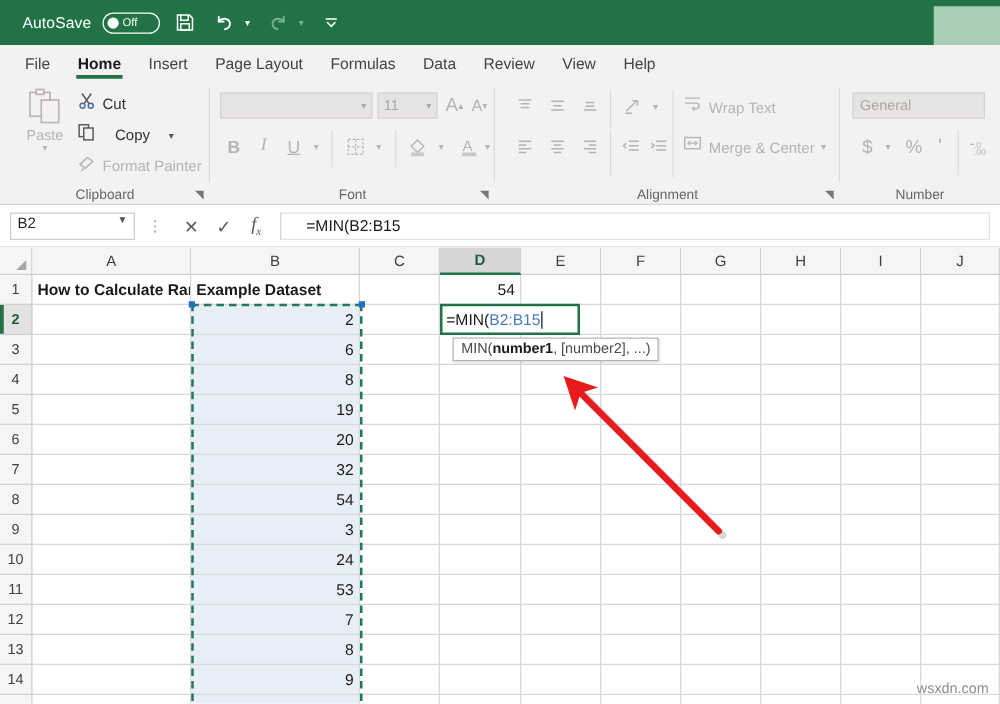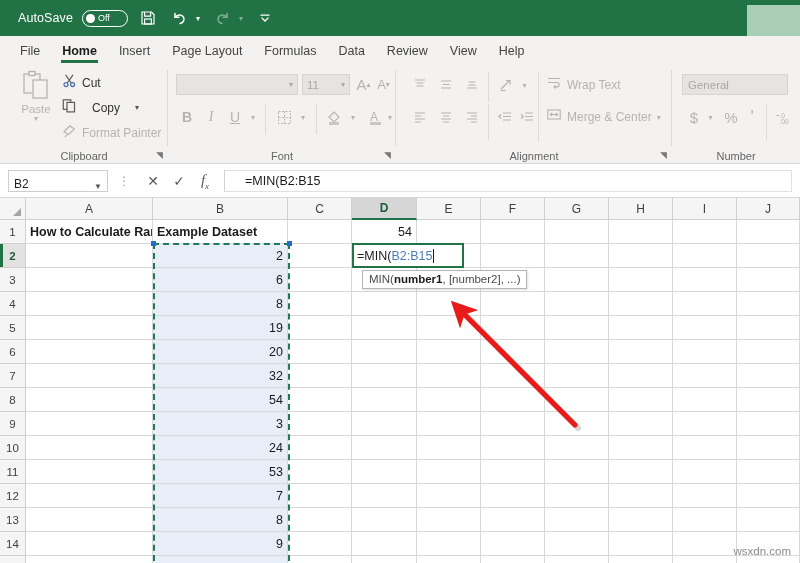--- a/index.html
+++ b/index.html
@@ -113,21 +113,21 @@
 
   
   .fbar {
     position: absolute; left: 0; top: 165px; width: 800px; height: 33px;
     background: #ffffff; border-bottom: 1px solid #d9d7d5;
     display: flex; align-items: center;
   }
   .namebox {
     margin-left: 8px; width: 100px; height: 22px;
     border: 1px solid #d0cecc; background: #fff;
-    display: flex; align-items: flex-end; justify-content: space-between;
+    display: flex; align-items: flex-start; justify-content: space-between;
     padding: 0 5px; font-size: 12px; color: #222;
   }
   .namebox .nc { font-size: 8px; color: #555; }
   .fbar-dots { margin: 0 10px; color: #9b9b9b; font-size: 12px; letter-spacing: 0; }
   .fb-icon { width: 26px; text-align: center; color: #5a5a5a; font-size: 14px; }
   .fb-icon.fx { font-style: italic; font-family: "Liberation Serif", serif; font-size: 15px; }
   .fbar-input {
     flex: 1; height: 22px; margin-right: 8px; margin-left: 6px;
     border: 1px solid #e3e1df; border-left: 1px solid #d6d4d2;
     background: #fff; display: flex; align-items: center;

